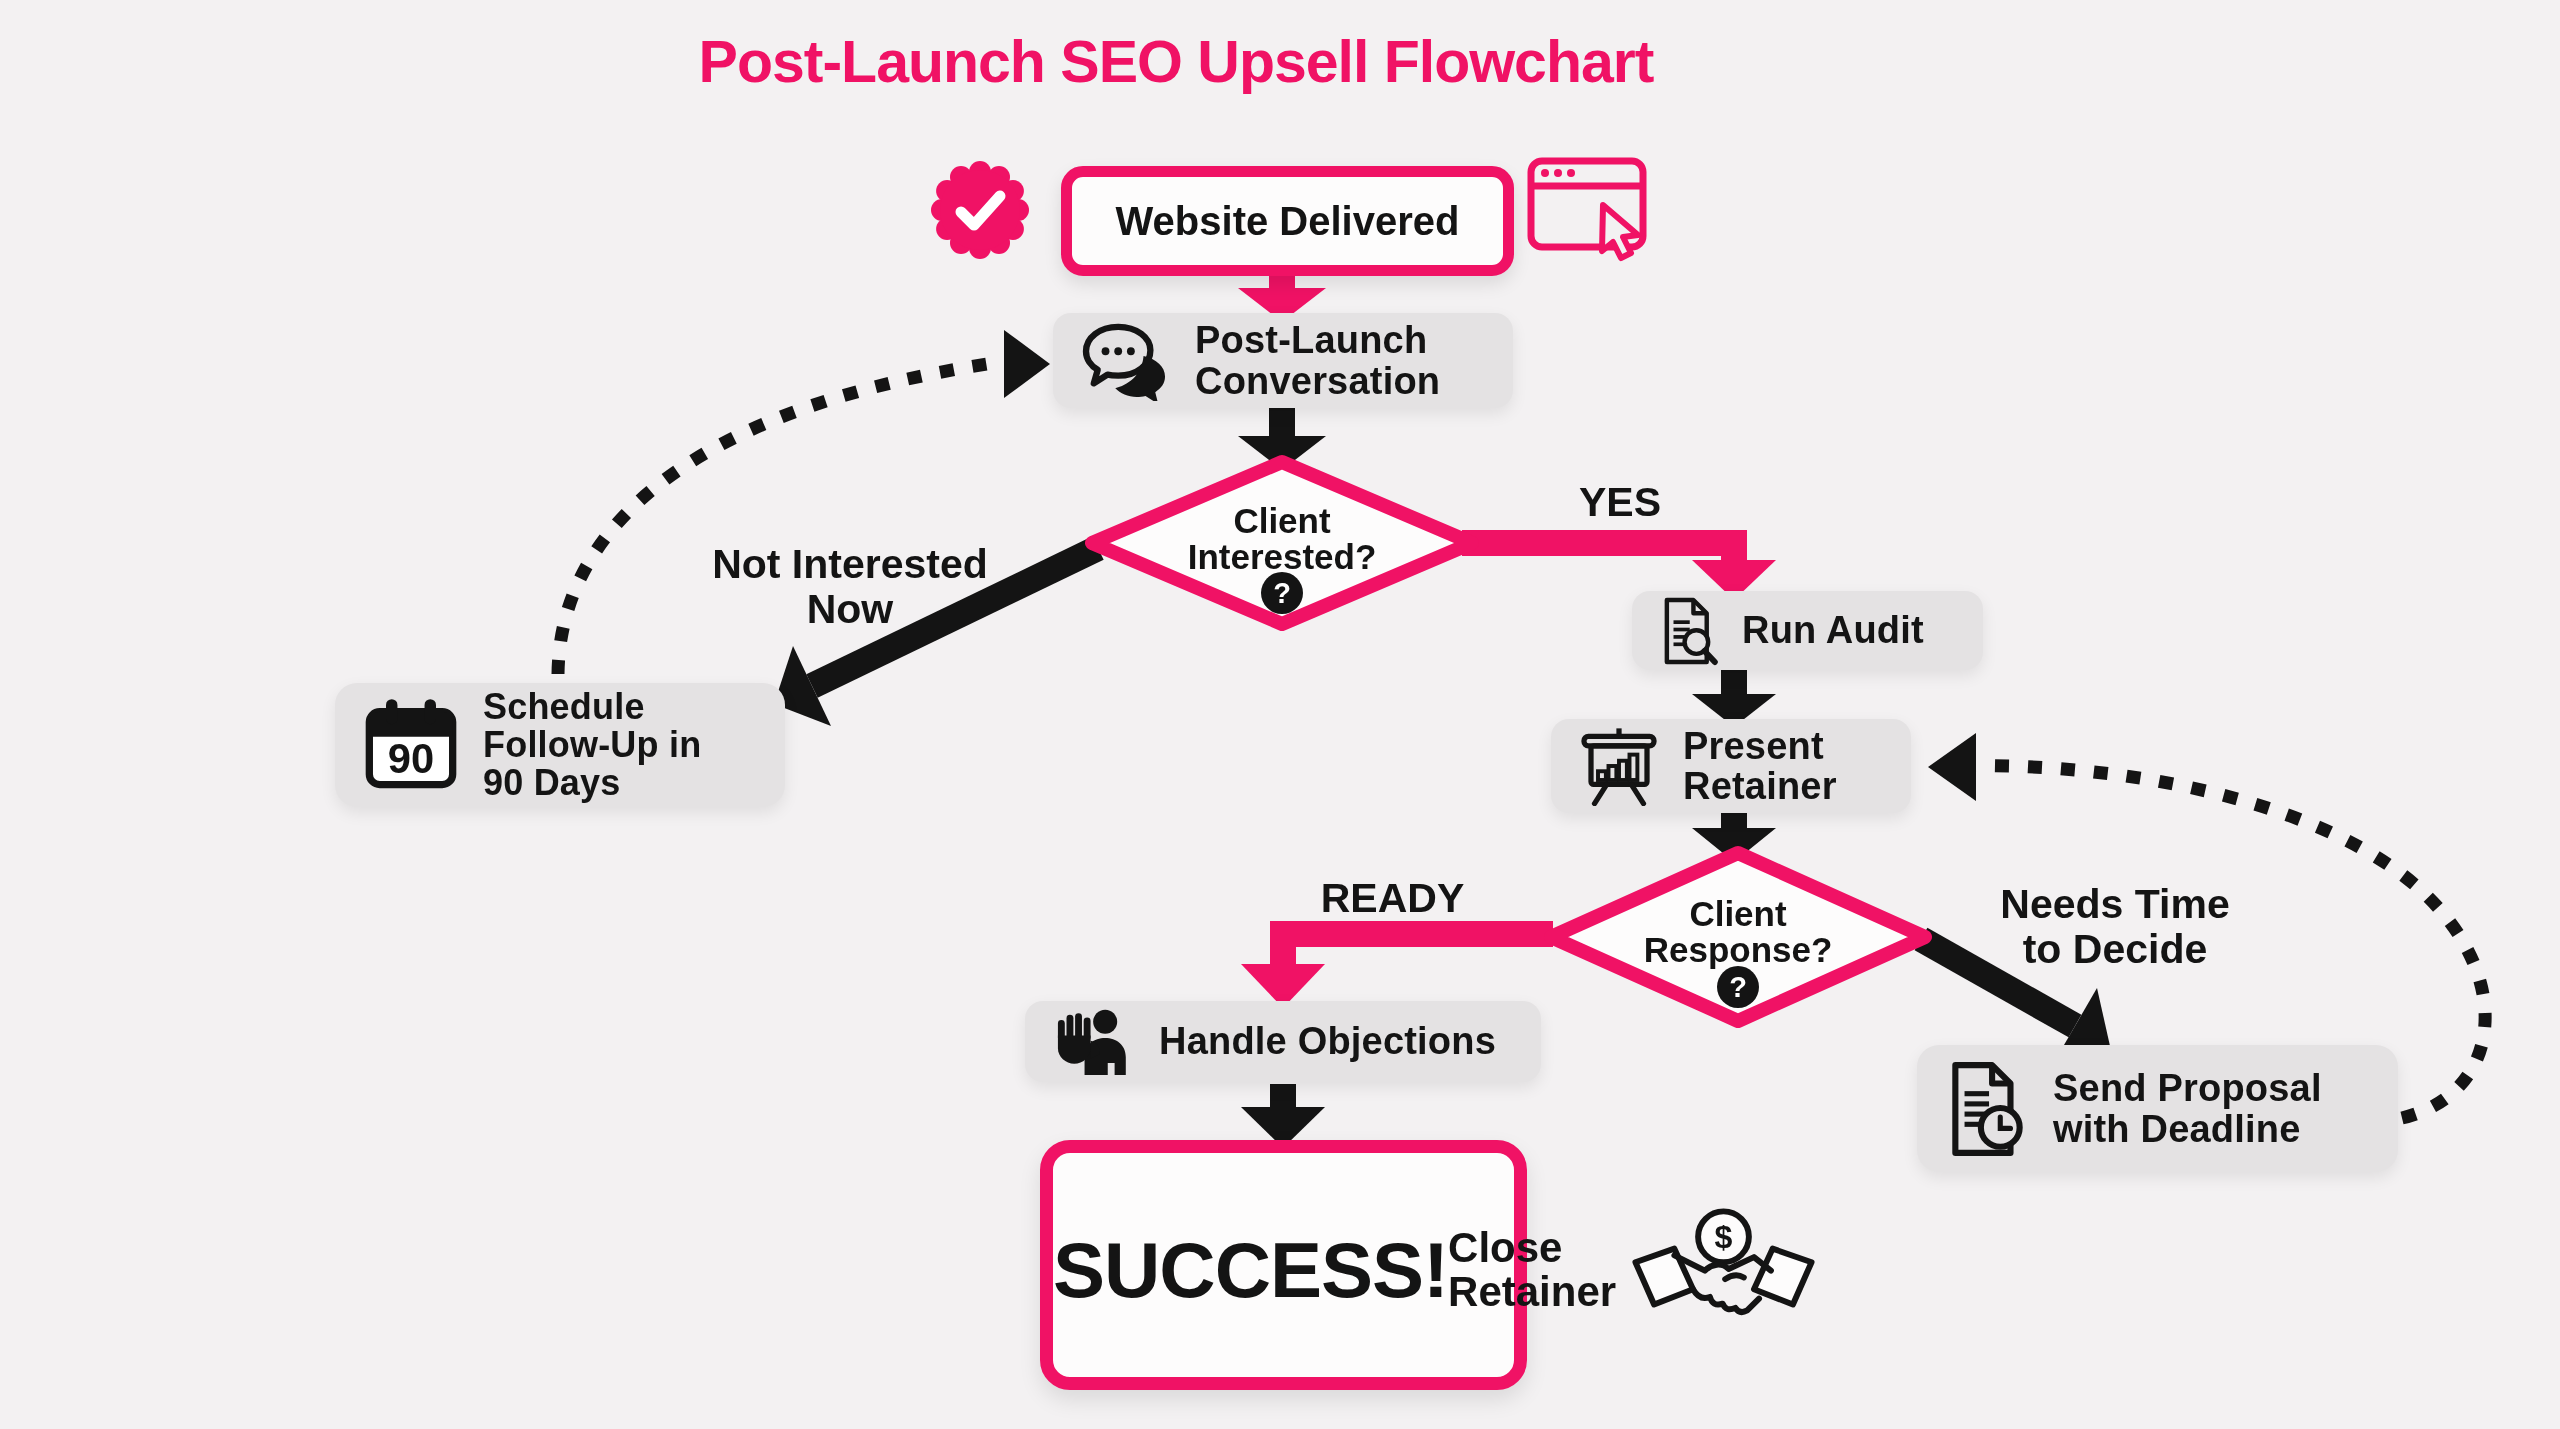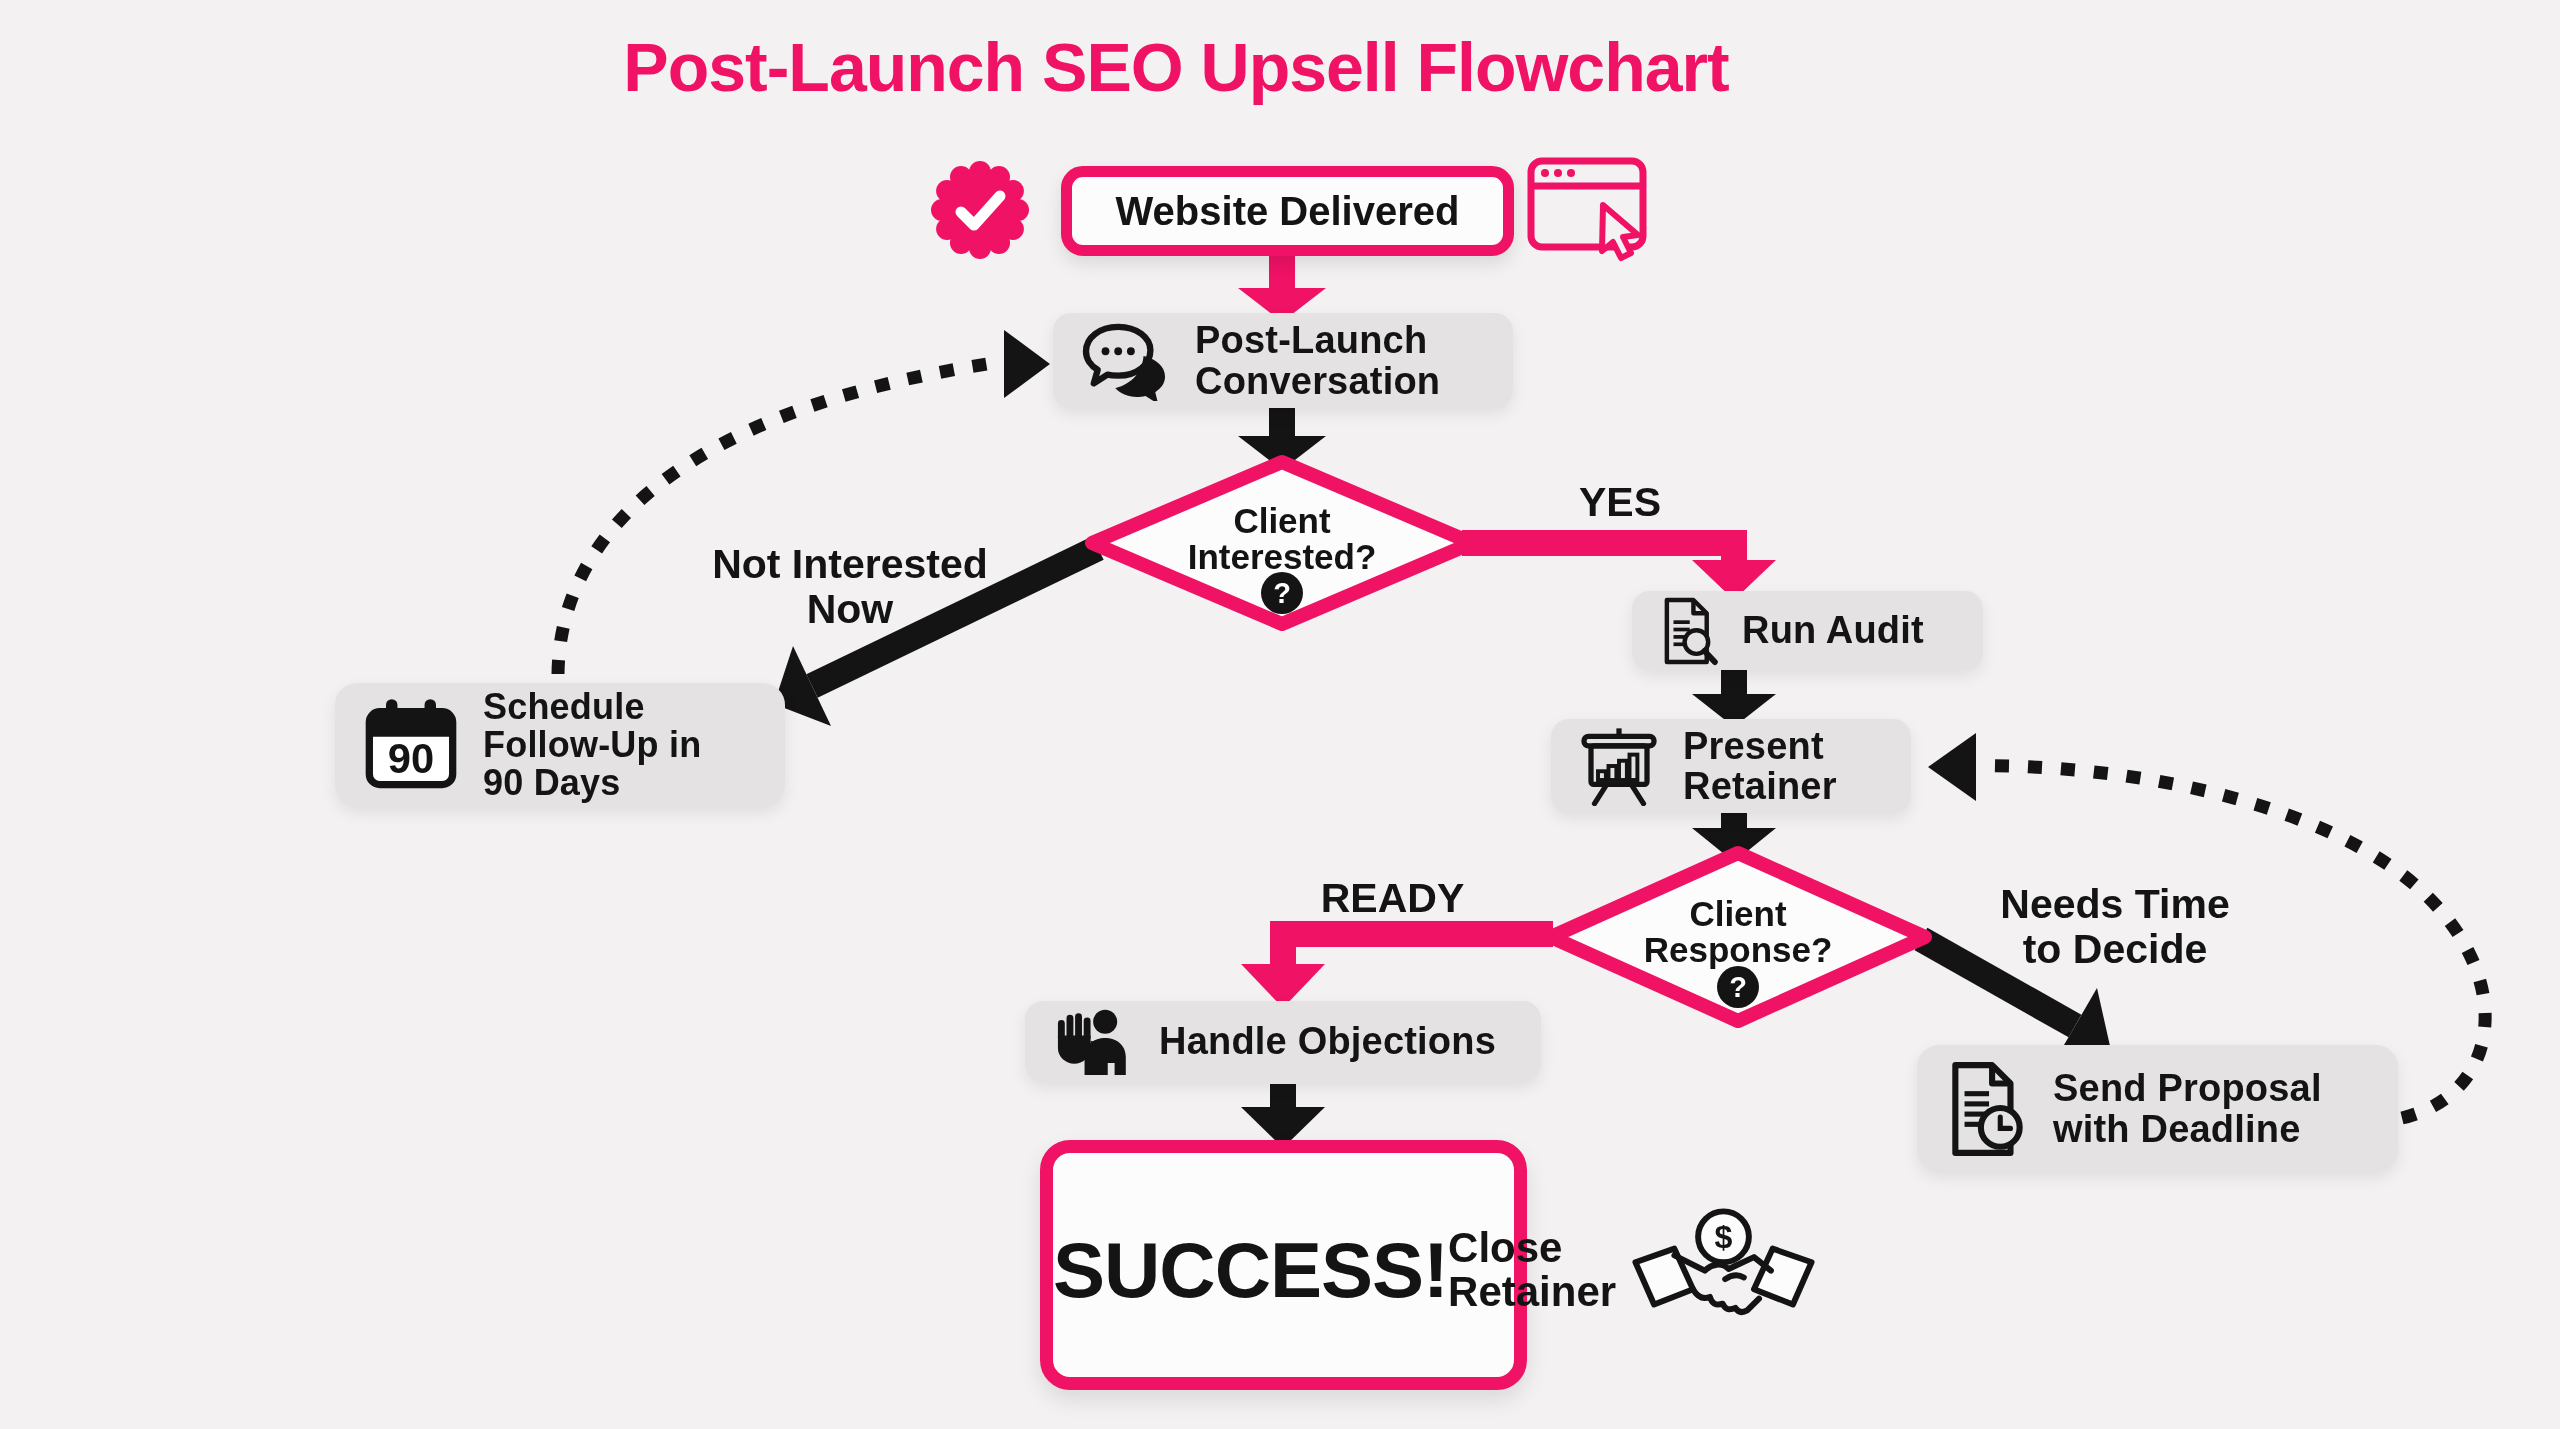--- a/index.html
+++ b/index.html
@@ -13,21 +13,21 @@
   html,body{width:2560px;height:1429px;}
   body{
     background:var(--bg);
     font-family:"Liberation Sans","DejaVu Sans",sans-serif;
     color:var(--ink);
     overflow:hidden;
   }
   .canvas{position:relative;width:2560px;height:1429px;background:var(--bg);}
   .page-title{
     position:absolute;left:0;top:28px;width:2352px;
-    text-align:center;font-size:68px;font-weight:800;letter-spacing:-1px;
+    text-align:center;font-size:59px;font-weight:800;letter-spacing:-1px;
     color:var(--pink);
   }
   svg.connectors{position:absolute;left:0;top:0;width:2560px;height:1429px;}
   .node{
     position:absolute;background:var(--box-gray);border-radius:18px;
     display:flex;align-items:center;gap:22px;padding:0 26px;
     box-shadow:0 6px 16px rgba(0,0,0,.08);
   }
   .node .txt{font-size:38px;font-weight:800;line-height:1.06;letter-spacing:.2px;}
   .ln{display:block;}
@@ -148,21 +148,21 @@
           <circle cx="33" cy="19.1" r="11"></circle>
         <circle cx="52" cy="14" r="11"></circle>
           <circle cx="71" cy="19.1" r="11"></circle>
           <circle cx="84.9" cy="33" r="11"></circle>
         <circle cx="52" cy="52" r="40"></circle>
       </g>
       <path d="M33 54 L46 67 L72 38" fill="none" stroke="#fff" stroke-width="11" stroke-linecap="round" stroke-linejoin="round"></path>
     </svg>
   </div>
 
-  <div class="capsule-white" style="left:1061px;top:166px;width:453px;height:90px;">
+  <div class="capsule-white" style="left:1061px;top:166px;width:453px;height:110px;">
     <span>Website Delivered</span>
   </div>
 
   <div class="badge-abs" style="left:1526px;top:156px;width:132px;height:106px;">
     <svg viewBox="0 0 132 106" width="132" height="106">
       <rect x="5" y="5" width="112" height="86" rx="11" fill="none" class="stroke-pink" stroke-width="7"></rect>
       <line x1="5" y1="30" x2="117" y2="30" class="stroke-pink" stroke-width="7"></line>
       <circle cx="19" cy="17" r="4" class="fill-pink"></circle>
       <circle cx="32" cy="17" r="4" class="fill-pink"></circle>
       <circle cx="45" cy="17" r="4" class="fill-pink"></circle>

